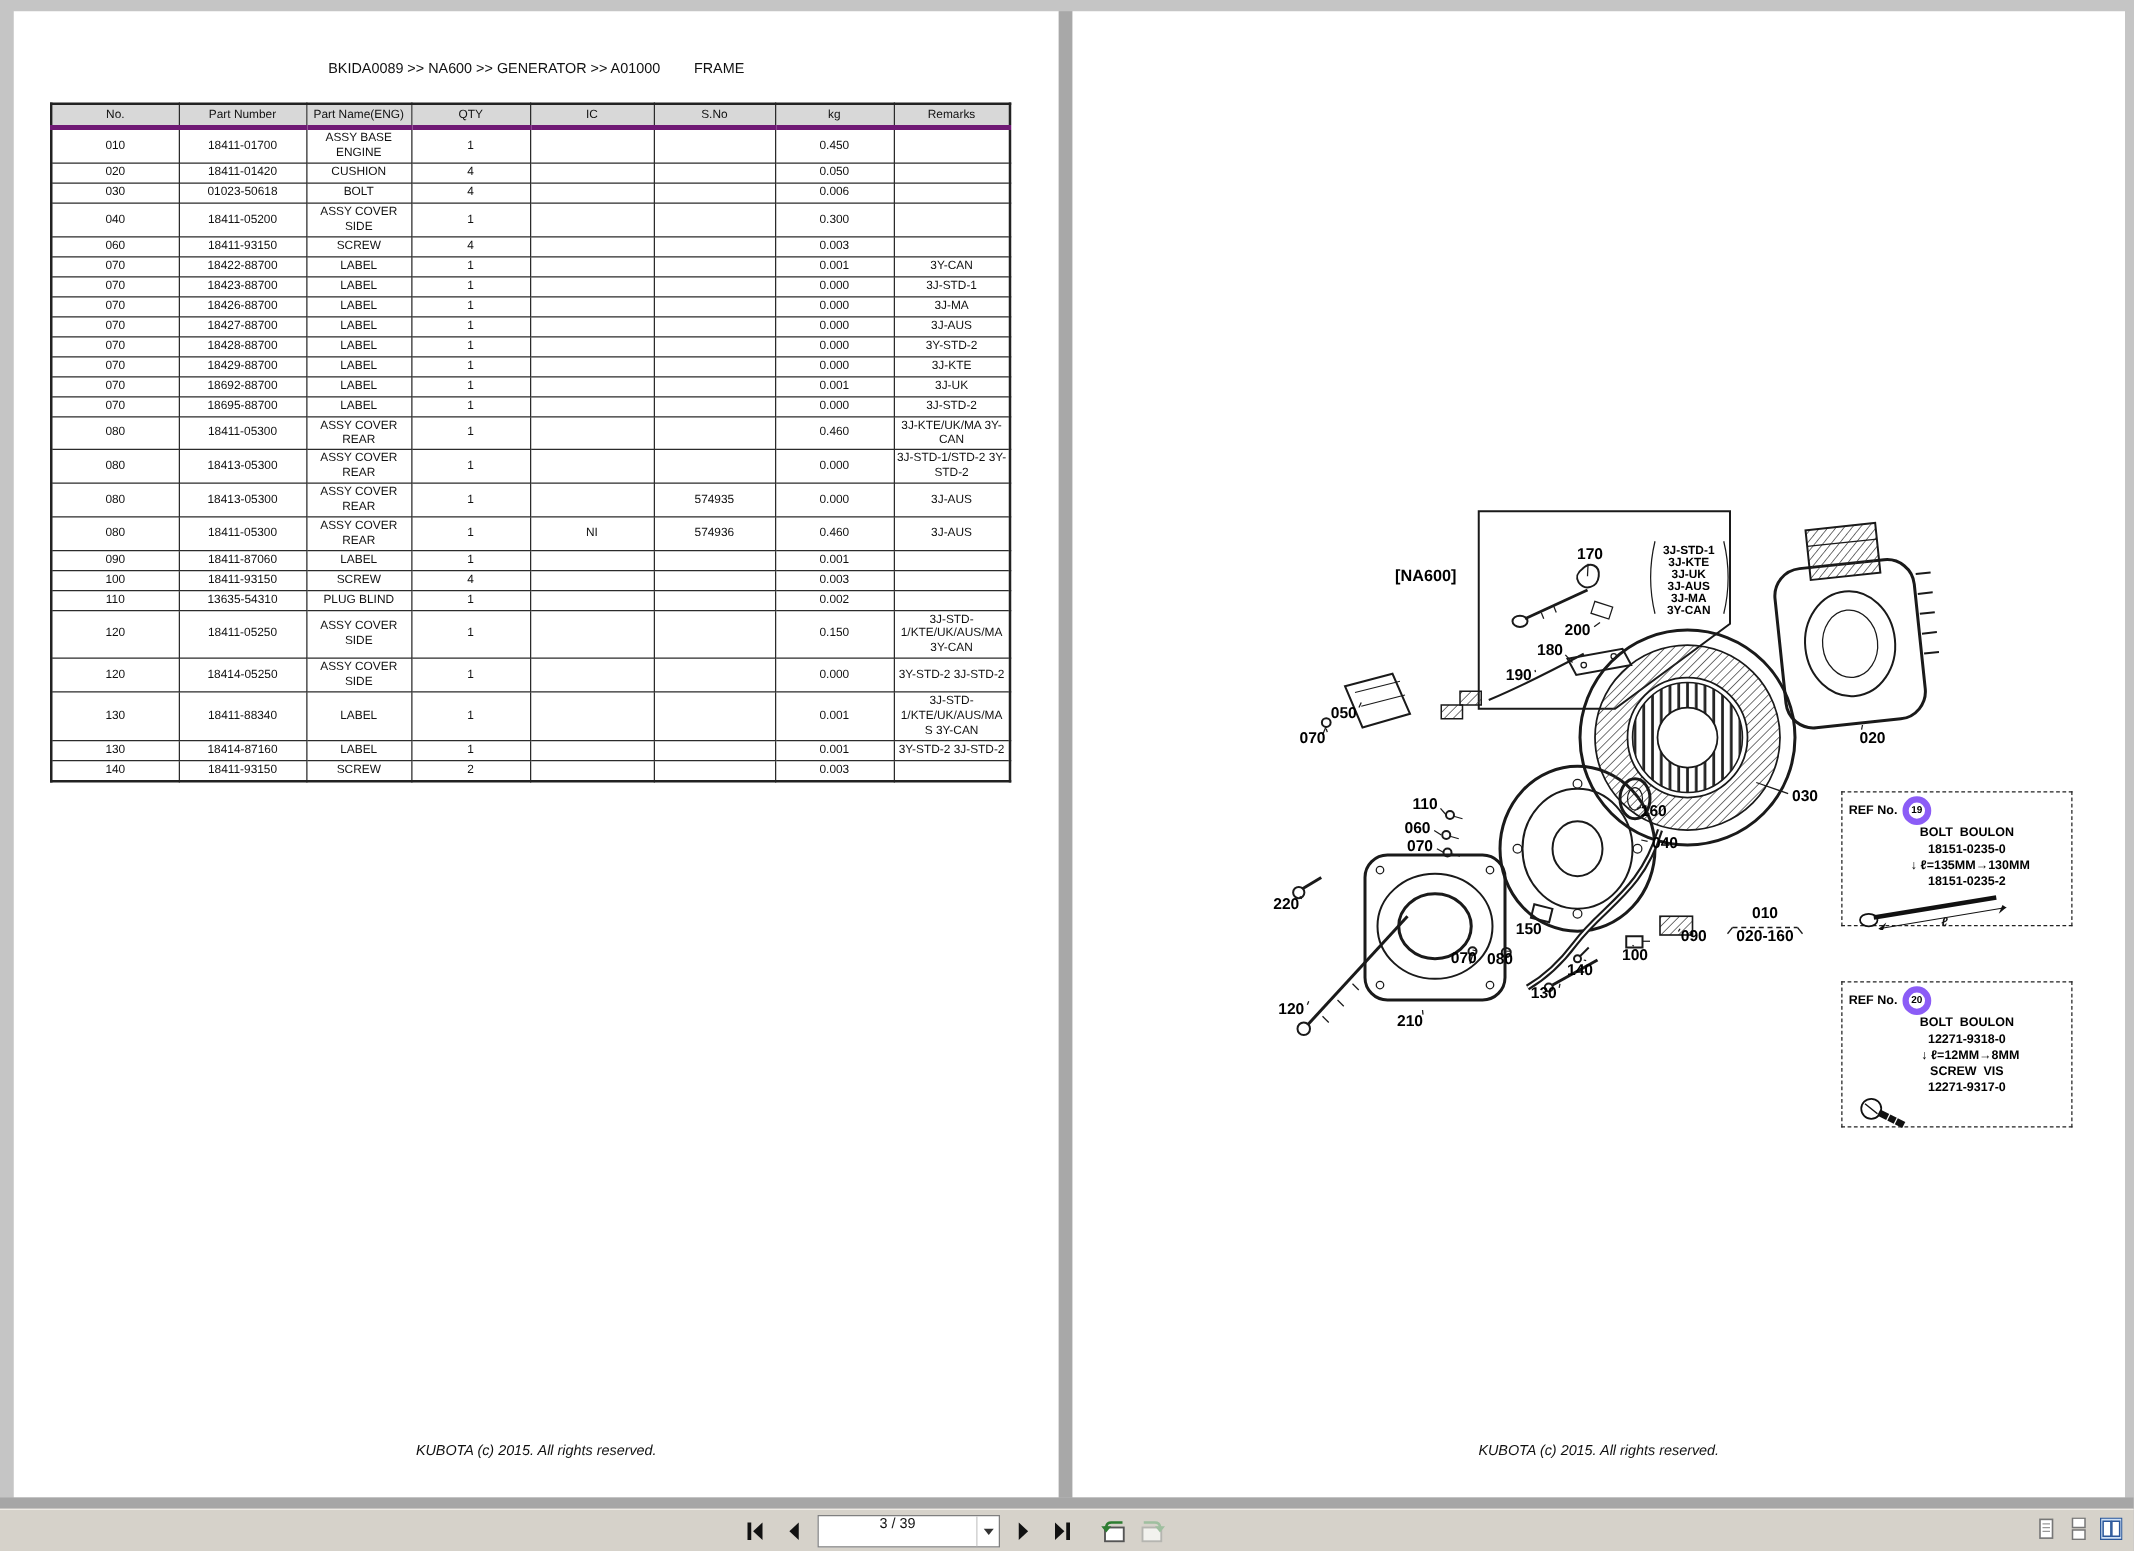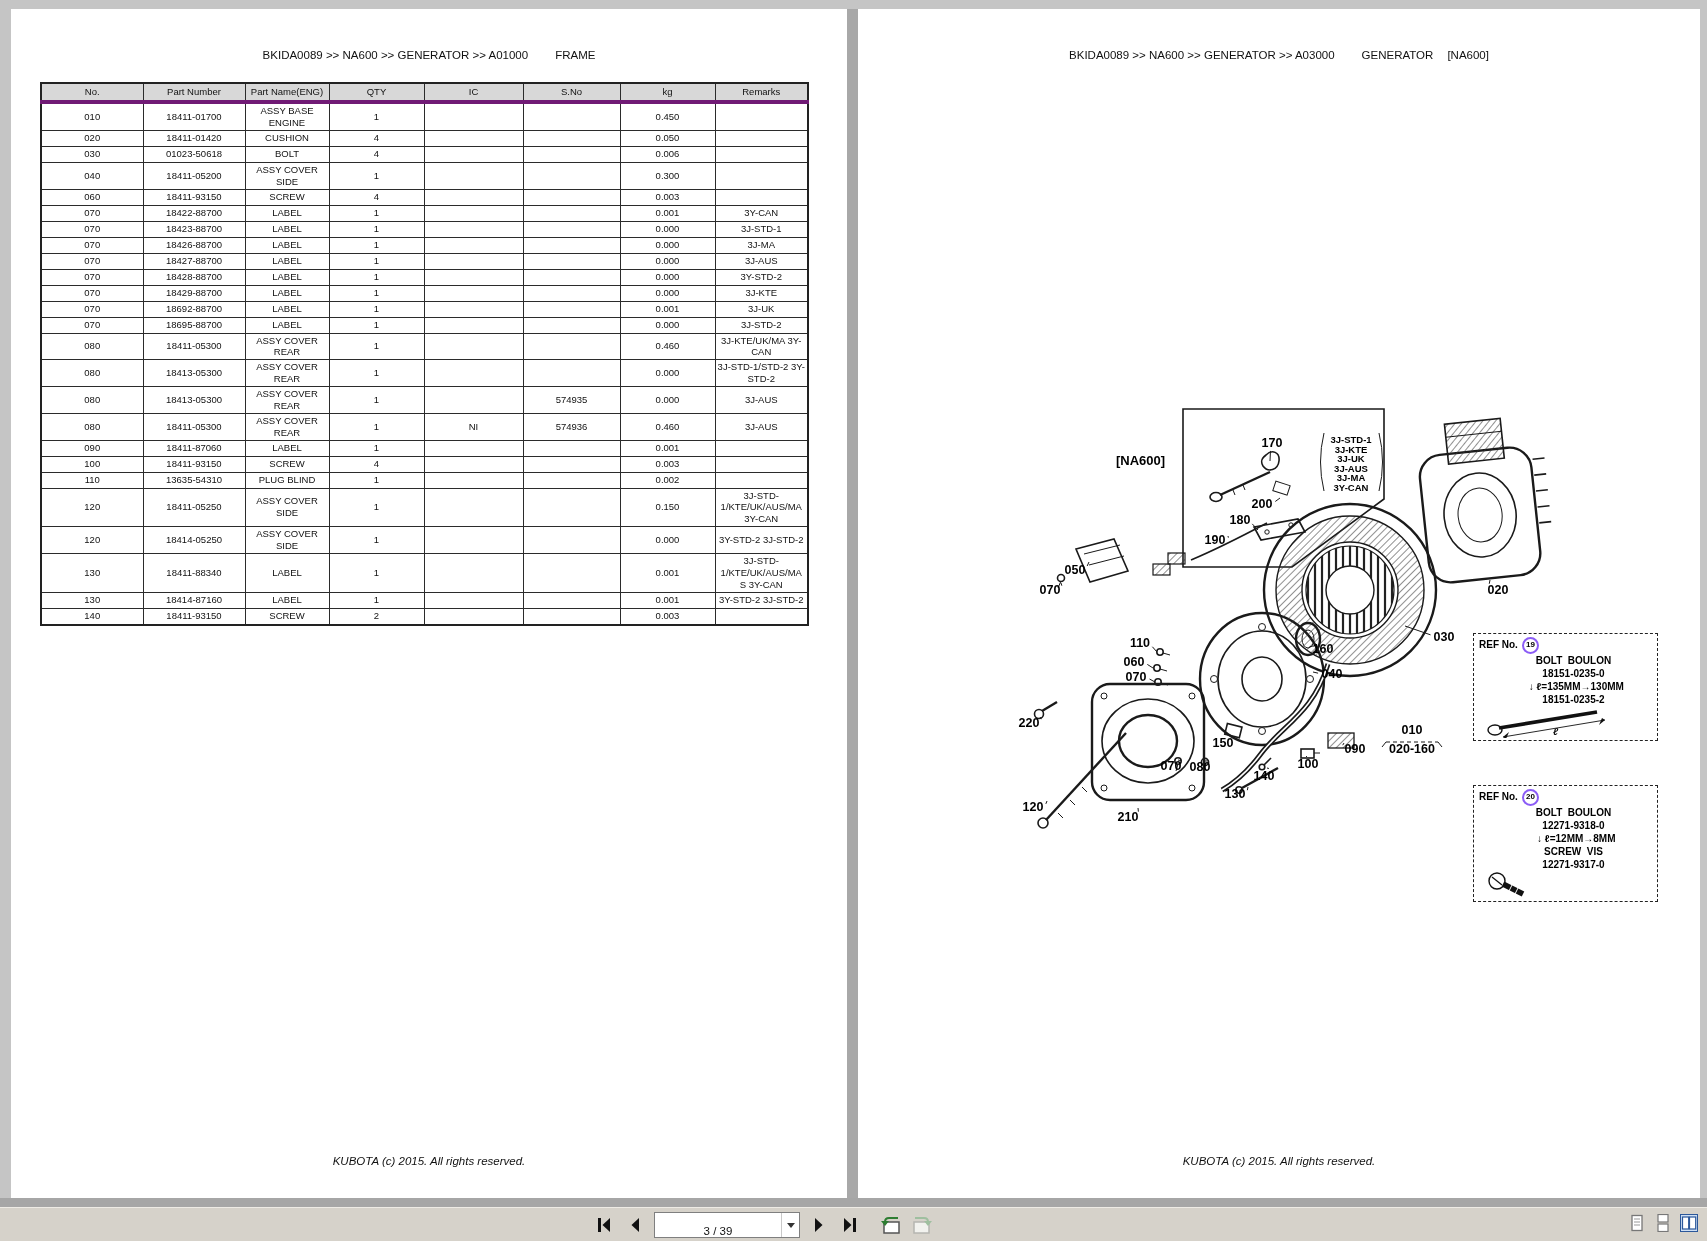--- a/index.html
+++ b/index.html
@@ -30,30 +30,30 @@
   .leader{stroke:#1a1a1a;stroke-width:1;}
   .plabel{font-family:"Liberation Sans",sans-serif;font-weight:bold;font-size:12.5px;fill:#000;text-anchor:middle;}
   .legend-line{font-family:"Liberation Sans",sans-serif;font-weight:bold;font-size:9.5px;fill:#000;text-anchor:middle;}
   #model-label{position:absolute;left:258px;top:444px;font-size:13px;font-weight:bold;color:#000;}
   
   .ref-box{position:absolute;width:176px;background:#fff;border:1.5px dashed #222;
            padding:3px 2px 2px 5px;font-size:10px;font-weight:bold;color:#000;line-height:13px;}
   #ref-box-1{left:615px;top:624px;height:101px;}
   #ref-box-2{left:615px;top:729px;height:110px;margin-top:47px;}
   .ref-head{white-space:pre;}
-  .circled{display:inline-block;width:13px;height:13px;border:2px solid #8b5cf6;border-radius:50%;
+  .circled{display:inline-block;width:13px;height:13px;border:5px solid #8b5cf6;border-radius:50%;
            font-size:8px;line-height:12px;text-align:center;margin-left:4px;vertical-align:1px;font-weight:bold;}
   .ref-lines div{white-space:pre;padding-left:13px;text-align:center;}
   
   #status-band{position:absolute;left:0;top:1198px;width:100%;height:9px;background:#a6a6a6;}
   #toolbar{position:absolute;left:0;top:1207px;width:100%;height:34px;background:#d6d2ca;border-top:1px solid #eeebe5;}
   .tb-center{position:absolute;left:592px;top:4px;display:flex;align-items:center;gap:7px;}
   .tb-btn{width:24px;height:24px;border:none;background:transparent;padding:2px;cursor:pointer;}
   .tb-btn svg{display:block;}
-  #page-combo{width:144px;height:24px;background:#fff;border:1px solid #7f7f7f;display:flex;align-items:flex-end;}
+  #page-combo{width:144px;height:24px;background:#fff;border:1px solid #7f7f7f;display:flex;align-items:flex-start;}
   #page-combo .combo-text{flex:1;text-align:center;font-size:11.5px;color:#111;}
   #combo-arrow{width:17px;height:100%;border-left:1px solid #c9c9c9;display:flex;align-items:center;justify-content:center;cursor:pointer;}
   #combo-arrow span{width:0;height:0;border-left:4px solid transparent;border-right:4px solid transparent;border-top:5px solid #333;}
   .tb-right{position:absolute;right:8px;top:5px;display:flex;gap:6px;}
   .layout-btn{width:20px;height:20px;border:none;background:transparent;padding:1px;cursor:pointer;}
 </style>
 </head>
 <body>
 
 <div class="page" id="left-page">
@@ -335,21 +335,20 @@
         </tr>
       </tbody>
   </table>
 
   <div class="page-footer">KUBOTA (c) 2015. All rights reserved.</div>
 </div>
 
 <div id="page-gap"></div>
 
 <div class="page" id="right-page">
-  <div class="page-header"><span>BKIDA0089 &gt;&gt; NA600 &gt;&gt; GENERATOR &gt;&gt; A03000</span><span class="hdr-title">GENERATOR</span><span class="hdr-model">[NA600]</span></div>
 
   <div id="model-label">[NA600]</div>
 
   <svg id="diagram-svg" width="842" height="1189" viewBox="0 0 842 1189">
     <defs>
       <pattern id="hd" width="5" height="5" patternUnits="userSpaceOnUse" patternTransform="rotate(45)">
         <line x1="0" y1="0" x2="0" y2="5" stroke="#333" stroke-width="1.1"></line>
       </pattern>
       <pattern id="vs" width="7" height="7" patternUnits="userSpaceOnUse">
         <line x1="2" y1="0" x2="2" y2="7" stroke="#222" stroke-width="2.2"></line>

